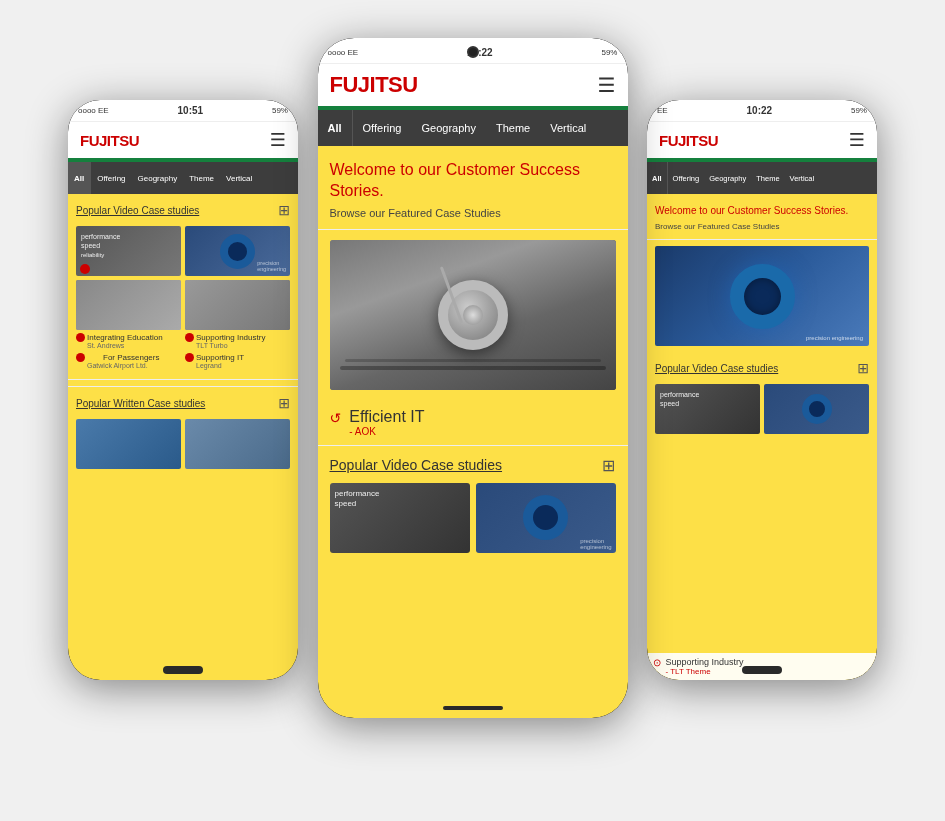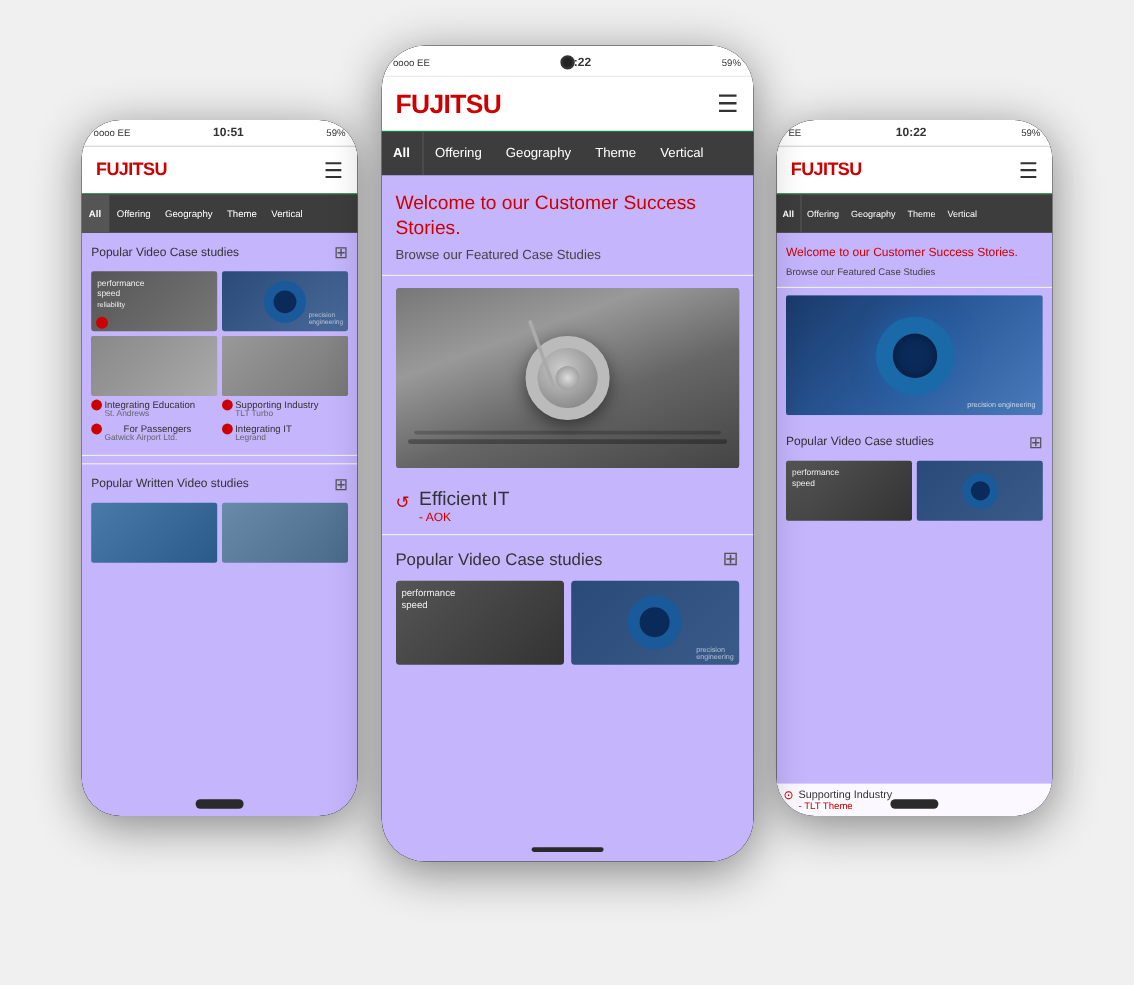--- a/index.html
+++ b/index.html
@@ -95,21 +95,21 @@
     }
 
     
     .app-header {
       background: #fff;
       height: 40px;
       display: flex;
       align-items: center;
       justify-content: space-between;
       padding: 0 12px;
-      border-bottom: 1px solid #15803d;
+      border-bottom: 4px solid #15803d;
     }
 
     .fujitsu-logo {
       font-size: 18px;
       font-weight: 900;
       color: #cc0000;
       letter-spacing: -0.5px;
     }
 
     .hamburger-icon {
@@ -142,21 +142,21 @@
       background: #555;
     }
 
     .nav-tab.all {
       border-right: 1px solid #555;
       font-weight: bold;
     }
 
     
     .app-content {
-      background: #c4b5fd;
+      background: #fde047;
       overflow: hidden;
       height: calc(100% - 22px - 40px - 32px);
     }
 
     
     .hero-section {
       padding: 14px 12px 10px;
       border-bottom: 1px solid #eee;
     }
 
@@ -219,20 +219,21 @@
       display: flex;
       justify-content: space-between;
       align-items: center;
       margin-bottom: 8px;
     }
 
     .popular-title {
       font-size: 12px;
       color: #333;
       font-weight: 500;
+      text-decoration: underline;
     }
 
     .grid-icon {
       color: #555;
       font-size: 14px;
     }
 
     .video-grid {
       display: grid;
       grid-template-columns: 1fr 1fr;
@@ -557,32 +558,32 @@
             <div>
               <div style="display:flex;align-items:center;gap:2px;">
                 <div style="width:9px;height:9px;background:#cc0000;border-radius:50%;flex-shrink:0;"></div>
                 <span style="font-size:8px;color:#333;padding-left:16px;">For Passengers</span>
               </div>
               <div style="font-size:7px;color:#666;margin-left:11px;">Gatwick Airport Ltd.</div>
             </div>
             <div>
               <div style="display:flex;align-items:center;gap:2px;">
                 <div style="width:9px;height:9px;background:#cc0000;border-radius:50%;flex-shrink:0;"></div>
-                <span style="font-size:8px;color:#333;">Integrating IT</span>
+                <span style="font-size:8px;color:#333;">Supporting IT</span>
               </div>
               <div style="font-size:7px;color:#666;margin-left:11px;">Legrand</div>
             </div>
           </div>
         </div>
 
         <div style="height:1px;background:#eee;margin:6px 0;"></div>
 
         <div class="written-section">
           <div class="popular-header">
-            <span class="popular-title">Popular Written Video studies</span>
+            <span class="popular-title">Popular Written Case studies</span>
             <span class="grid-icon">⊞</span>
           </div>
           <div class="written-thumbs">
             <div class="written-thumb written-thumb-1"></div>
             <div class="written-thumb written-thumb-2"></div>
           </div>
         </div>
       </div>
     </div>
     <div class="home-button-area"></div>

